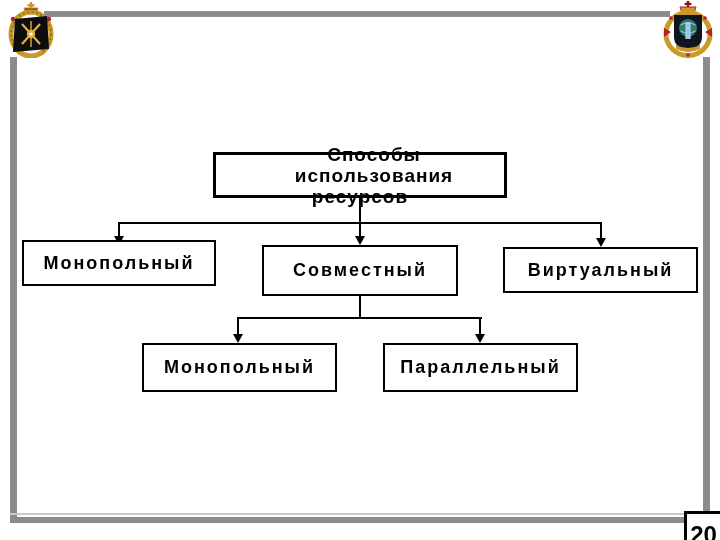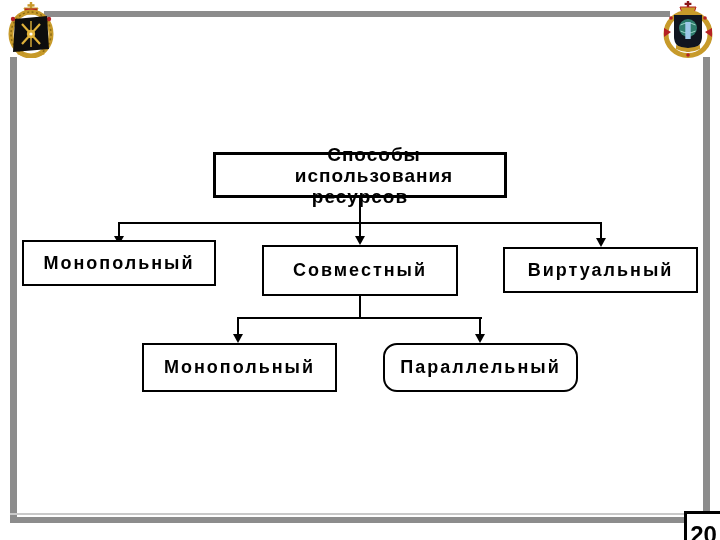--- a/index.html
+++ b/index.html
@@ -17,21 +17,21 @@
   }
   #node-root{
     left:213px;top:152px;width:294px;height:46px;border-width:3px;
     flex-direction:column;font-size:19px;letter-spacing:1px;line-height:21px;
   }
   #node-root .t1{word-spacing:14px;margin-left:28px;}
   #node-monopolnyy {left:22px; top:240px;width:194px;height:46px;}
   #node-sovmestnyy {left:262px;top:245px;width:196px;height:51px;align-items:center;}
   #node-virtualnyy {left:503px;top:247px;width:195px;height:46px;}
   #node-poperemennyy{left:142px;top:343px;width:195px;height:49px;}
-  #node-parallelnyy{left:383px;top:343px;width:195px;height:49px;border-radius:14px;}
+  #node-parallelnyy{left:383px;top:343px;width:195px;height:49px;}
   .cline{position:absolute;background:#000;}
   .arrowhead{
     position:absolute;width:0;height:0;
     border-left:5px solid transparent;border-right:5px solid transparent;
     border-top:9px solid #000;
   }
   #page-box{
     position:absolute;left:684px;top:511px;width:36px;height:44px;
     background:#fff;border-top:3px solid #000;border-left:3px solid #000;
     box-sizing:border-box;z-index:6;

